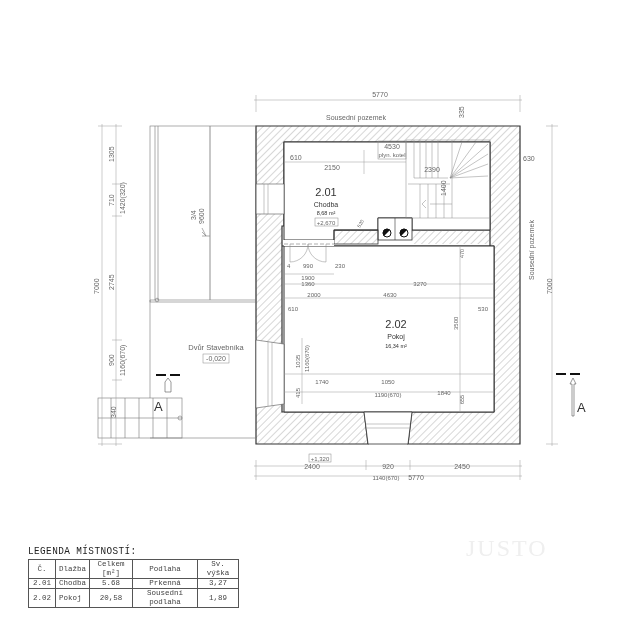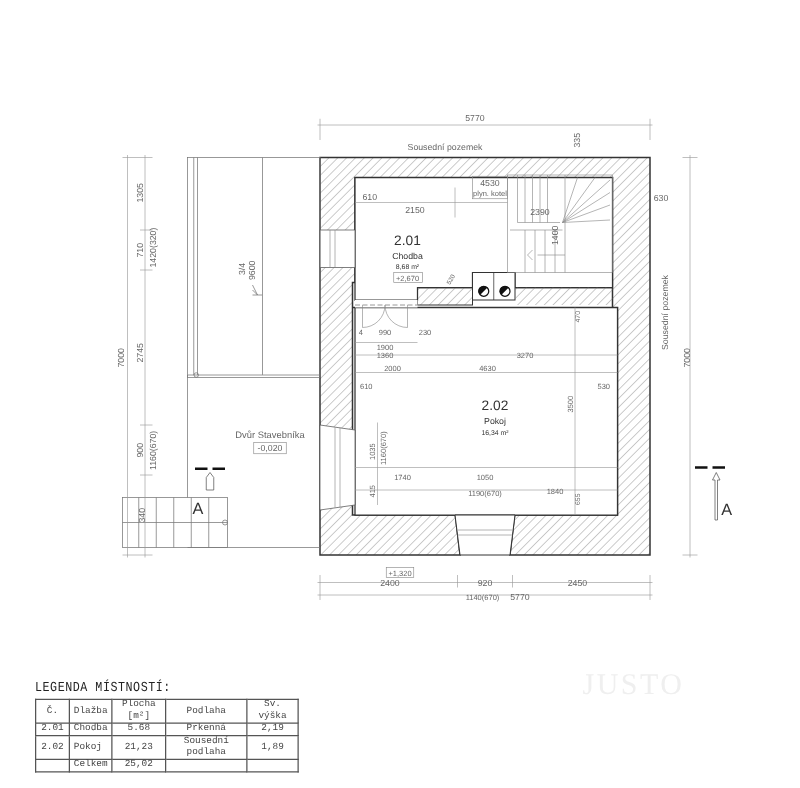--- a/index.html
+++ b/index.html
@@ -231,40 +231,33 @@
 
 <div class="watermark">JUSTO</div>
 
 <div class="legend">
   <div class="legend-title">LEGENDA MÍSTNOSTÍ:</div>
   <table>
     <tbody>
         <tr>
       <td class="c" style="width:20px">Č.</td>
       <td style="width:24px">Dlažba</td>
-      <td class="c" style="width:36px">Plocha [m²]</td>
+      <td class="c" style="width:36px">Celkem [m²]</td>
       <td class="c" style="width:58px">Podlaha</td>
       <td class="c" style="width:34px">Sv. výška</td>
     </tr>
     <tr>
       <td class="c">2.01</td>
       <td>Chodba</td>
       <td class="c">5.68</td>
       <td class="c">Prkenná</td>
-      <td class="c">2,19</td>
+      <td class="c">3,27</td>
     </tr>
     <tr>
       <td class="c">2.02</td>
       <td>Pokoj</td>
-      <td class="c">21,23</td>
+      <td class="c">20,58</td>
       <td class="c">Sousední podlaha</td>
       <td class="c">1,89</td>
-    </tr>
-    <tr>
-      <td class="c"></td>
-      <td>Celkem</td>
-      <td class="c">25,02</td>
-      <td class="c"></td>
-      <td class="c"></td>
     </tr>
   </tbody>
     </table>
 </div>
 
 </body></html>

